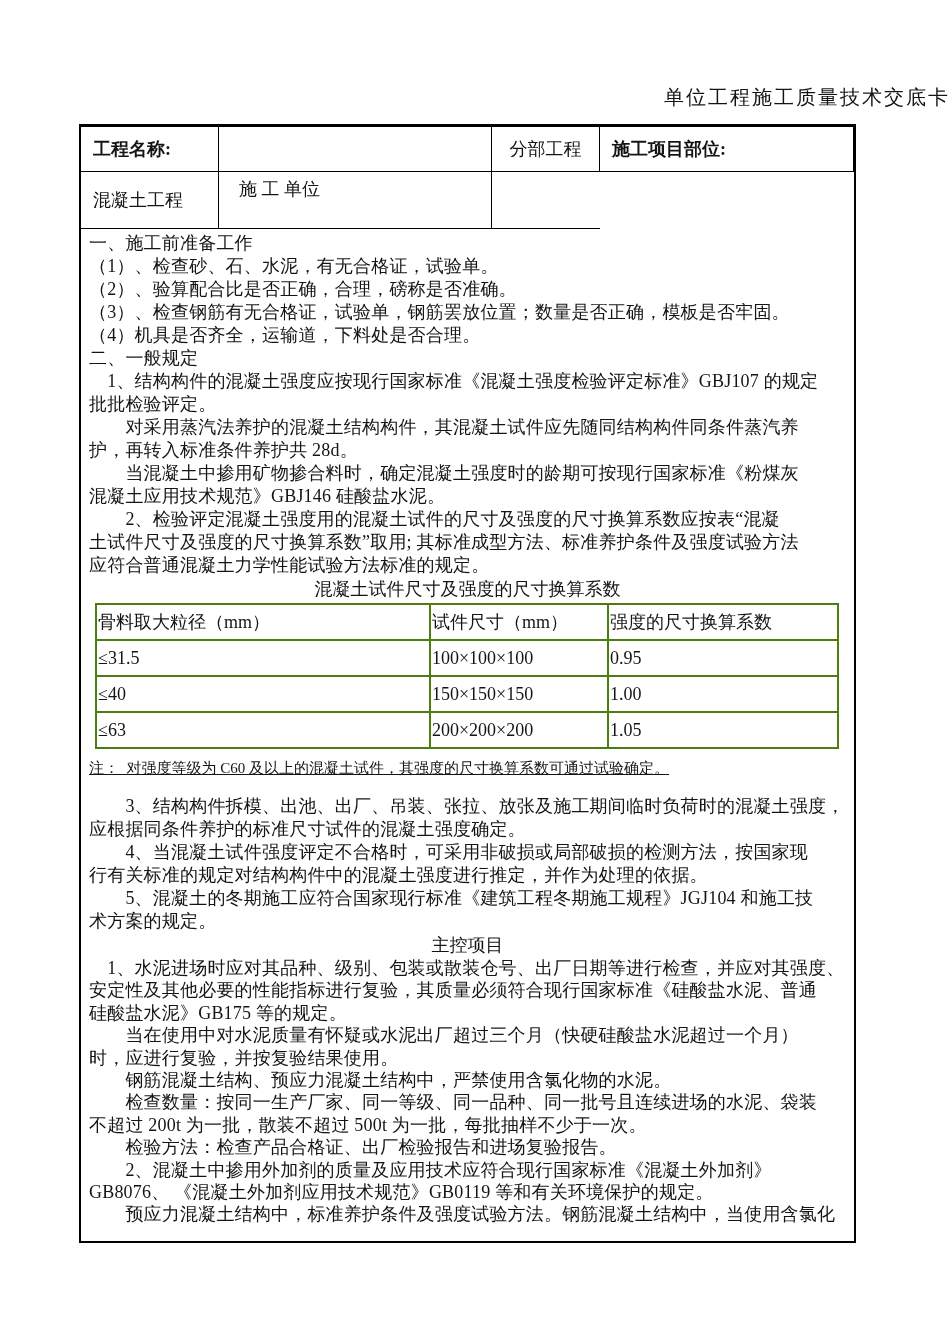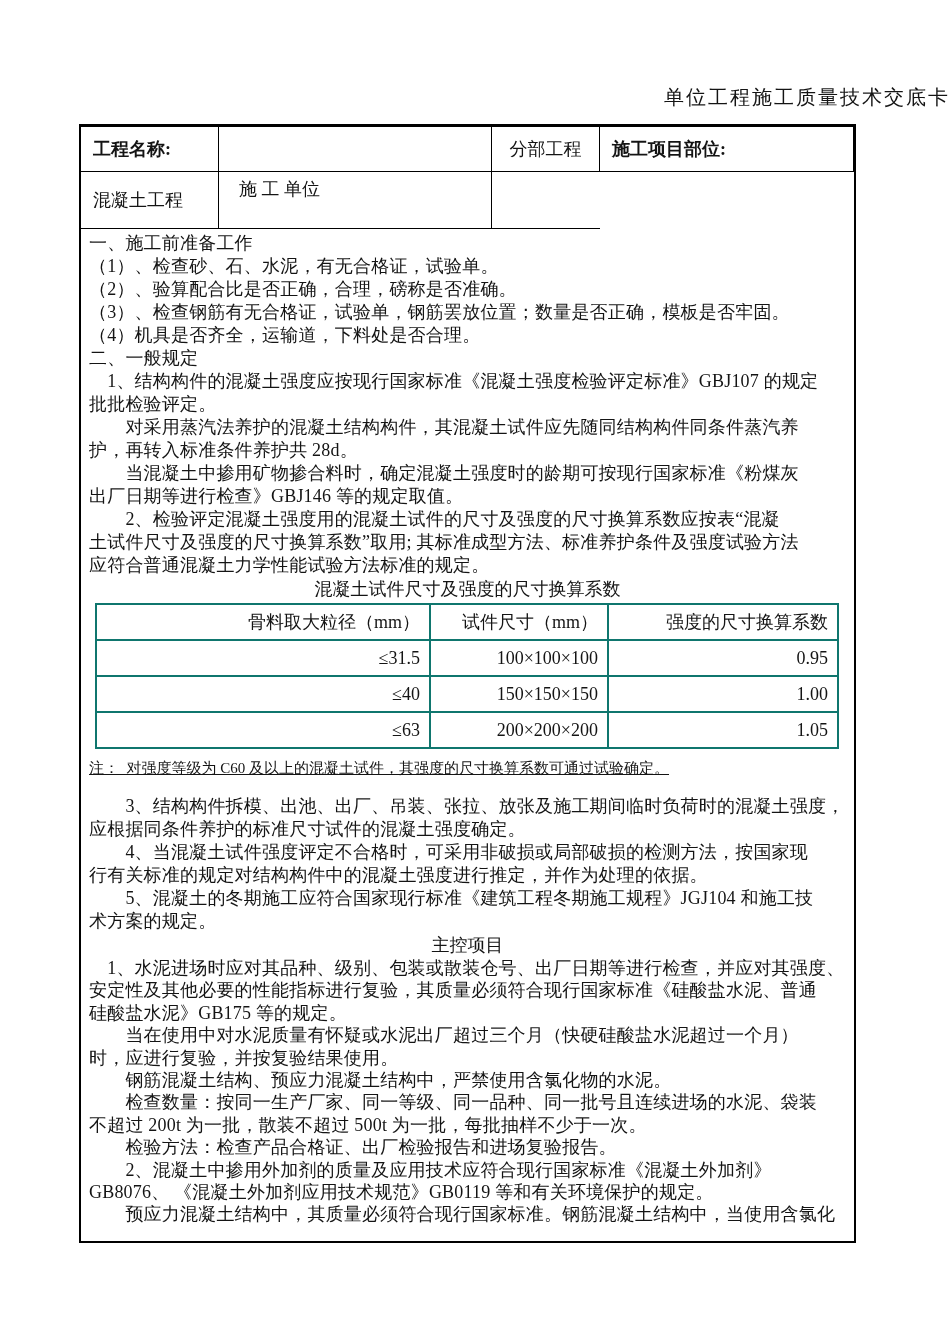--- a/index.html
+++ b/index.html
@@ -72,25 +72,25 @@
     white-space: pre-wrap;
   }
   
   table.conv {
     border-collapse: collapse;
     width: 744px;
     margin: 2px 0 8px 6px;
     table-layout: fixed;
   }
   table.conv th, table.conv td {
-    border: 2px solid #0f766e;
-    text-align: right;
+    border: 2px solid #4d7c0f;
+    text-align: left;
     font-weight: normal;
     font-size: 18px;
-    padding: 0 9px;
+    padding: 0 1px;
     white-space: pre;
   }
   table.conv th { height: 36px; }
   table.conv td { height: 36px; }
   .col1 { width: 45%; }
   .col2 { width: 24%; }
   .col3 { width: 31%; }
   .note-line {
     font-size: 15px;
     line-height: 20px;
@@ -123,21 +123,21 @@
         <div class="tline">（1）、检查砂、石、水泥，有无合格证，试验单。</div>
         <div class="tline">（2）、验算配合比是否正确，合理，磅称是否准确。</div>
         <div class="tline">（3）、检查钢筋有无合格证，试验单，钢筋罢放位置；数量是否正确，模板是否牢固。</div>
         <div class="tline">（4）机具是否齐全，运输道，下料处是否合理。</div>
         <div class="tline">二、一般规定</div>
         <div class="tline">　1、结构构件的混凝土强度应按现行国家标准《混凝土强度检验评定标准》GBJ107 的规定</div>
         <div class="tline">批批检验评定。</div>
         <div class="tline">　　对采用蒸汽法养护的混凝土结构构件，其混凝土试件应先随同结构构件同条件蒸汽养</div>
         <div class="tline">护，再转入标准条件养护共 28d。</div>
         <div class="tline">　　当混凝土中掺用矿物掺合料时，确定混凝土强度时的龄期可按现行国家标准《粉煤灰</div>
-        <div class="tline">出厂日期等进行检查》GBJ146 等的规定取值。</div>
+        <div class="tline">混凝土应用技术规范》GBJ146 硅酸盐水泥。</div>
         <div class="tline">　　2、检验评定混凝土强度用的混凝土试件的尺寸及强度的尺寸换算系数应按表“混凝</div>
         <div class="tline">土试件尺寸及强度的尺寸换算系数”取用; 其标准成型方法、标准养护条件及强度试验方法</div>
         <div class="tline">应符合普通混凝土力学性能试验方法标准的规定。</div>
       </div>
 
     <div class="center-line">混凝土试件尺寸及强度的尺寸换算系数</div>
 
     <table class="conv">
       <colgroup>
           <col class="col1">
@@ -186,17 +186,17 @@
         <div class="tline">安定性及其他必要的性能指标进行复验，其质量必须符合现行国家标准《硅酸盐水泥、普通</div>
         <div class="tline">硅酸盐水泥》GB175 等的规定。</div>
         <div class="tline">　　当在使用中对水泥质量有怀疑或水泥出厂超过三个月（快硬硅酸盐水泥超过一个月）</div>
         <div class="tline">时，应进行复验，并按复验结果使用。</div>
         <div class="tline">　　钢筋混凝土结构、预应力混凝土结构中，严禁使用含氯化物的水泥。</div>
         <div class="tline">　　检查数量：按同一生产厂家、同一等级、同一品种、同一批号且连续进场的水泥、袋装</div>
         <div class="tline">不超过 200t 为一批，散装不超过 500t 为一批，每批抽样不少于一次。</div>
         <div class="tline">　　检验方法：检查产品合格证、出厂检验报告和进场复验报告。</div>
         <div class="tline">　　2、混凝土中掺用外加剂的质量及应用技术应符合现行国家标准《混凝土外加剂》</div>
         <div class="tline">GB8076、 《混凝土外加剂应用技术规范》GB0119 等和有关环境保护的规定。</div>
-        <div class="tline">　　预应力混凝土结构中，其质量必须符合现行国家标准。钢筋混凝土结构中，当使用含氯化</div>
+        <div class="tline">　　预应力混凝土结构中，标准养护条件及强度试验方法。钢筋混凝土结构中，当使用含氯化</div>
       </div>
 
   </div>
 </div>
 
 </body></html>

